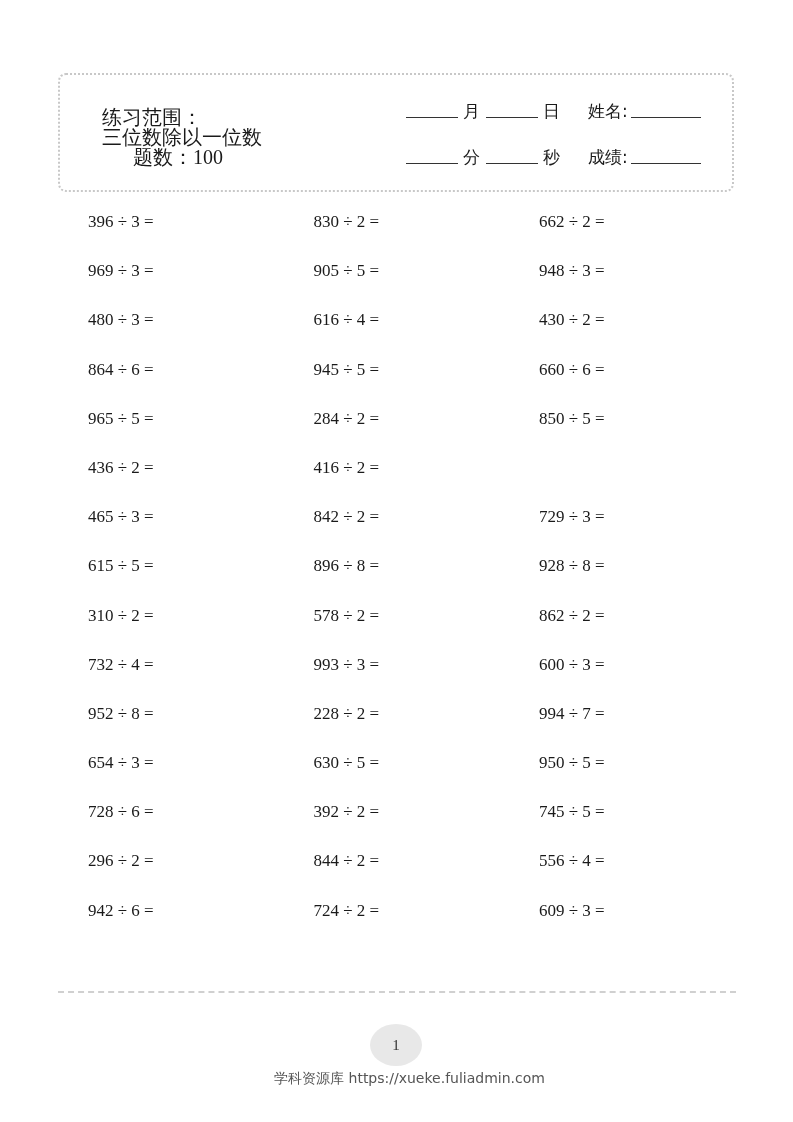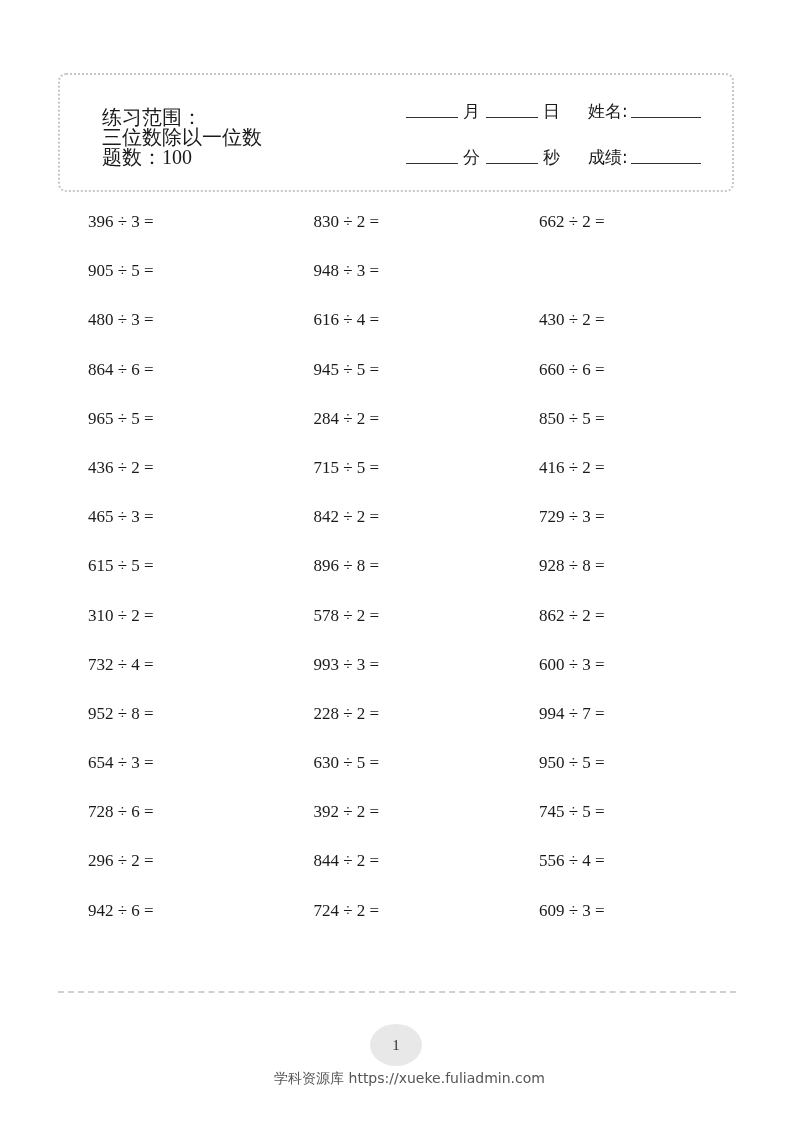--- a/index.html
+++ b/index.html
@@ -9,21 +9,21 @@
   }
   .header-box {
     position: absolute; left: 58px; top: 73px; width: 676px; height: 119px;
     border: 2px dotted #c8c8c8; border-radius: 8px; box-sizing: border-box;
   }
   .scope {
     position: absolute; left: 42px; top: 32px;
     font-family: "DejaVu Sans", sans-serif; font-size: 20px; line-height: 20px; color: #1a1a1a;
   }
   .scope .count { font-family: "Liberation Serif", serif; }
-  .scope .count-label { font-family: "DejaVu Sans", sans-serif; }
+  .scope .count-label { font-family: "DejaVu Sans", sans-serif; margin-left: 31px; }
   .fields {
     position: absolute; left: 346px; top: 24px;
     font-family: "DejaVu Sans", sans-serif; font-size: 17px; color: #1a1a1a;
   }
   .field-row { display: flex; align-items: flex-end; height: 24px; margin-bottom: 22px; }
   .blank { display: inline-block; border-bottom: 1.5px solid #333; height: 1px; margin-bottom: 5px; }
   .blank.short { width: 52px; }
   .blank.long { width: 70px; }
   .unit { margin: 0 6px 0 5px; }
   .gap { display: inline-block; width: 22px; }
@@ -78,41 +78,41 @@
   </div>
 </div>
 
 <div class="problems" id="problems">
     <div class="prob-row">
       <div class="prob">396 ÷ 3 =</div>
       <div class="prob">830 ÷ 2 =</div>
       <div class="prob">662 ÷ 2 =</div>
     </div>
     <div class="prob-row">
+      <div class="prob">969 ÷ 3 =</div>
       <div class="prob">905 ÷ 5 =</div>
       <div class="prob">948 ÷ 3 =</div>
     </div>
     <div class="prob-row">
       <div class="prob">480 ÷ 3 =</div>
       <div class="prob">616 ÷ 4 =</div>
       <div class="prob">430 ÷ 2 =</div>
     </div>
     <div class="prob-row">
       <div class="prob">864 ÷ 6 =</div>
       <div class="prob">945 ÷ 5 =</div>
       <div class="prob">660 ÷ 6 =</div>
     </div>
     <div class="prob-row">
       <div class="prob">965 ÷ 5 =</div>
       <div class="prob">284 ÷ 2 =</div>
       <div class="prob">850 ÷ 5 =</div>
     </div>
     <div class="prob-row">
       <div class="prob">436 ÷ 2 =</div>
-      <div class="prob">715 ÷ 5 =</div>
       <div class="prob">416 ÷ 2 =</div>
     </div>
     <div class="prob-row">
       <div class="prob">465 ÷ 3 =</div>
       <div class="prob">842 ÷ 2 =</div>
       <div class="prob">729 ÷ 3 =</div>
     </div>
     <div class="prob-row">
       <div class="prob">615 ÷ 5 =</div>
       <div class="prob">896 ÷ 8 =</div>

